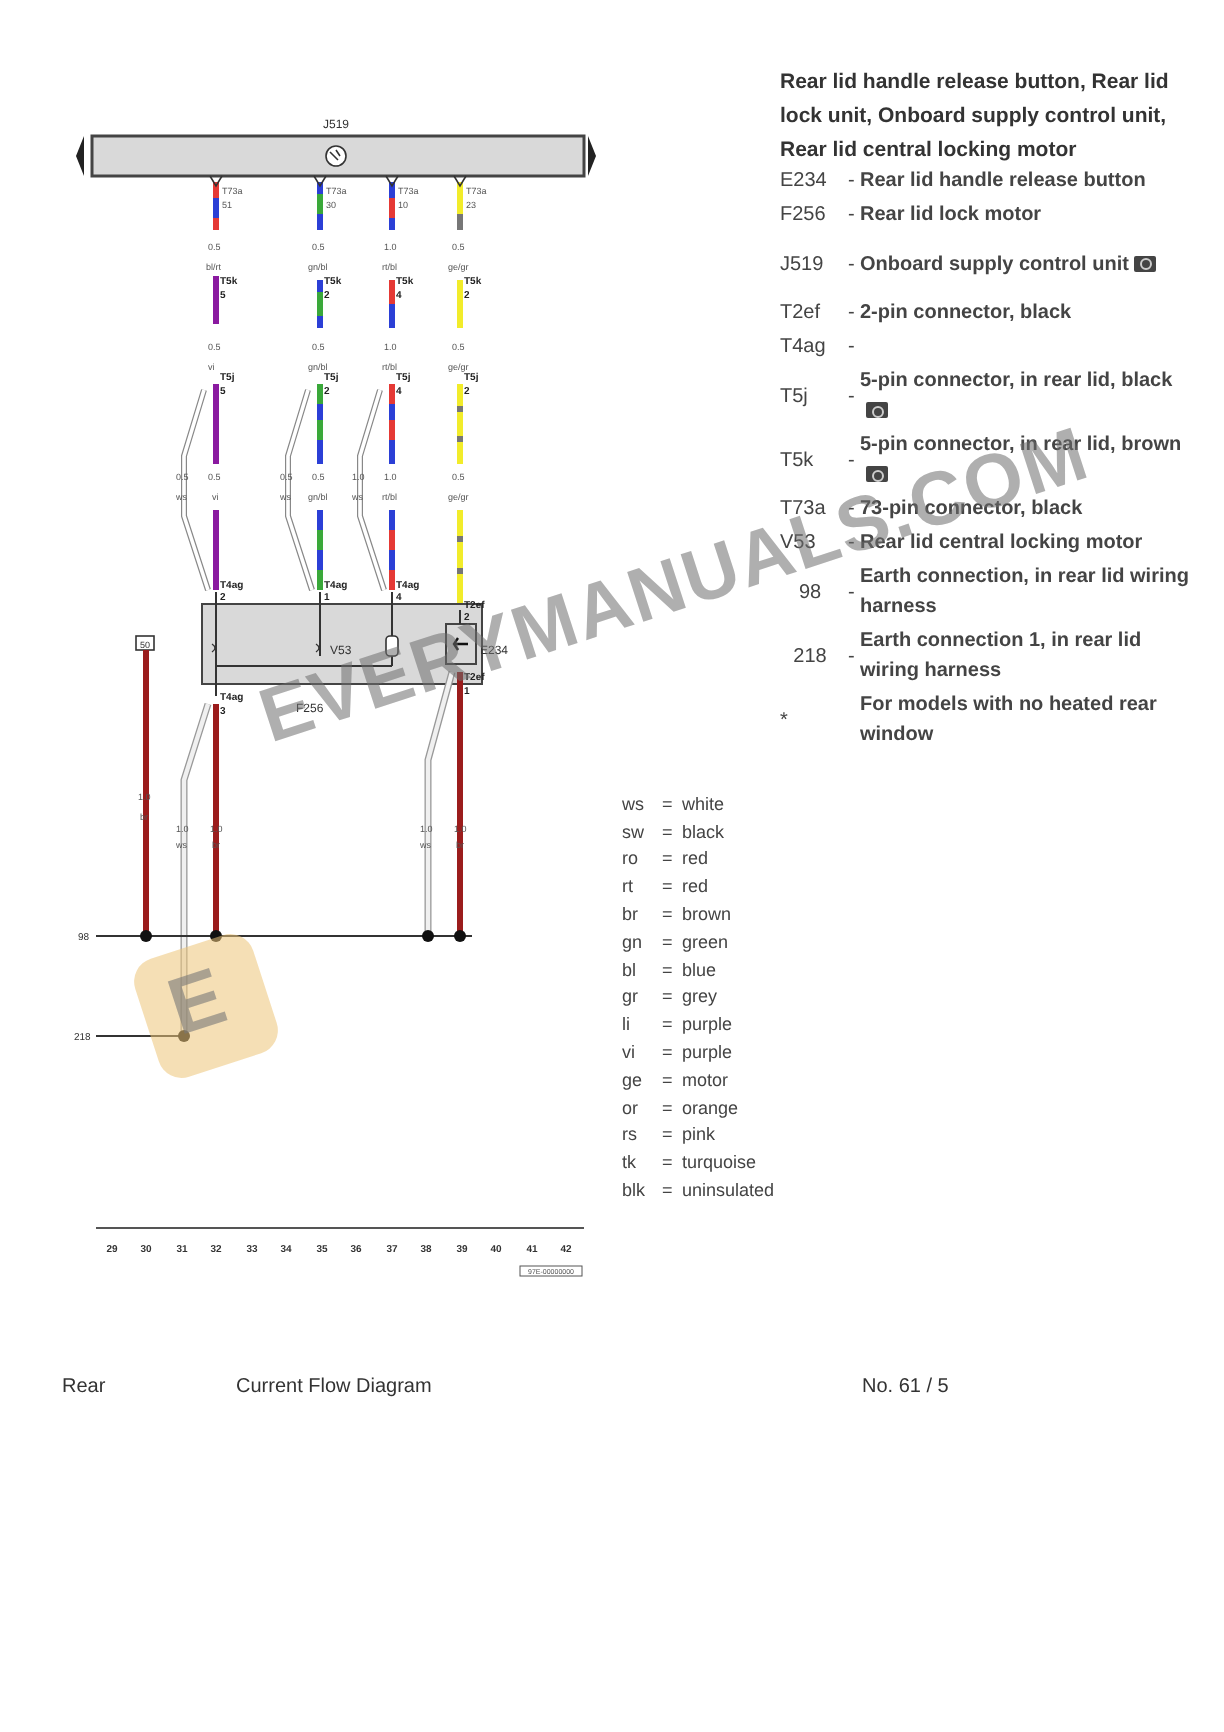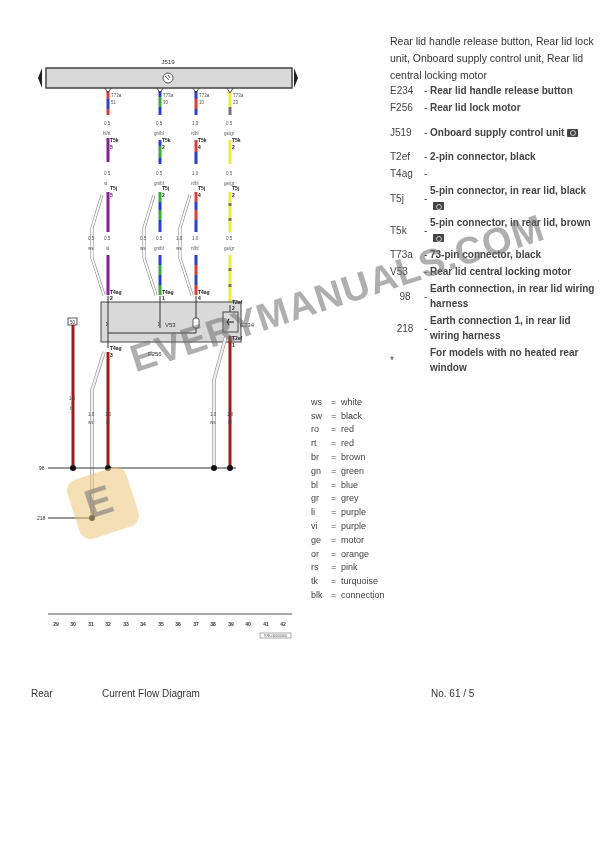--- a/index.html
+++ b/index.html
@@ -1,35 +1,35 @@
 <!DOCTYPE html>
 <html><head>
 <meta charset="utf-8">
 <style>
   html,body{margin:0;padding:0;background:#ffffff;}
   body{width:612px;height:866px;position:relative;overflow:hidden;font-family:"Liberation Sans",sans-serif;color:#333;}
   .page{position:absolute;left:0;top:0;width:612px;height:866px;}
   svg.diagram{position:absolute;left:0;top:0;}
-  .legend-title{position:absolute;left:390px;top:33px;width:210px;font-size:10.5px;line-height:17px;font-weight:normal;color:#333;}
+  .legend-title{position:absolute;left:390px;top:33px;width:210px;font-size:10.5px;line-height:17px;font-weight:bold;color:#333;}
   .legend-list{position:absolute;left:390px;top:82px;width:210px;font-size:10px;color:#444;}
   .leg-row{display:flex;align-items:center;min-height:17px;}
   .leg-row.tall{min-height:32px;}
   .leg-code{width:34px;flex:none;}
   .leg-code.center{text-align:center;width:30px;}
   .leg-dash{width:6px;flex:none;}
   .leg-desc{flex:1;line-height:15px;font-weight:bold;}
   .cam{display:inline-block;width:11px;height:8px;background:#444;border-radius:1px;vertical-align:middle;margin-left:3px;position:relative;}
   .cam::after{content:"";position:absolute;left:3px;top:1.5px;width:4px;height:4px;border:0.8px solid #ccc;border-radius:50%;}
   .colors{position:absolute;left:311px;top:395px;font-size:9px;color:#444;}
   .c-row{display:flex;height:13.8px;align-items:center;}
   .c-abbr{width:20px;}
   .c-eq{width:10px;}
   .footer{position:absolute;top:688px;left:0;width:612px;font-size:10px;color:#333;}
   .f-model{position:absolute;left:31px;}
-  .f-title{position:absolute;left:102px;}
+  .f-title{position:absolute;left:118px;}
   .f-page{position:absolute;left:431px;}
   .watermark{position:absolute;left:125px;top:340px;font-size:38px;font-weight:bold;color:rgba(110,110,110,0.55);transform:rotate(-18deg);transform-origin:left top;letter-spacing:1px;white-space:nowrap;pointer-events:none;}
   .wm-logo{position:absolute;left:72px;top:472px;width:62px;height:62px;border-radius:12px;background:rgba(236,196,120,0.55);transform:rotate(-18deg);}
   .wm-logo span{position:absolute;left:14px;top:6px;font-size:40px;font-weight:bold;color:rgba(120,120,120,0.6);}
 </style>
 </head>
 <body>
 
 <div class="page">
 
@@ -390,21 +390,21 @@
         <span>pink</span>
       </div>
     <div class="c-row">
         <span class="c-abbr">tk</span>
         <span class="c-eq">=</span>
         <span>turquoise</span>
       </div>
     <div class="c-row">
         <span class="c-abbr">blk</span>
         <span class="c-eq">=</span>
-        <span>connection</span>
+        <span>uninsulated</span>
       </div>
   </div>
 
   <div class="wm-logo">
       <span>E</span>
     </div>
   <div class="watermark">EVERYMANUALS.COM</div>
 
   <div class="footer">
     <span class="f-model">Rear</span>

